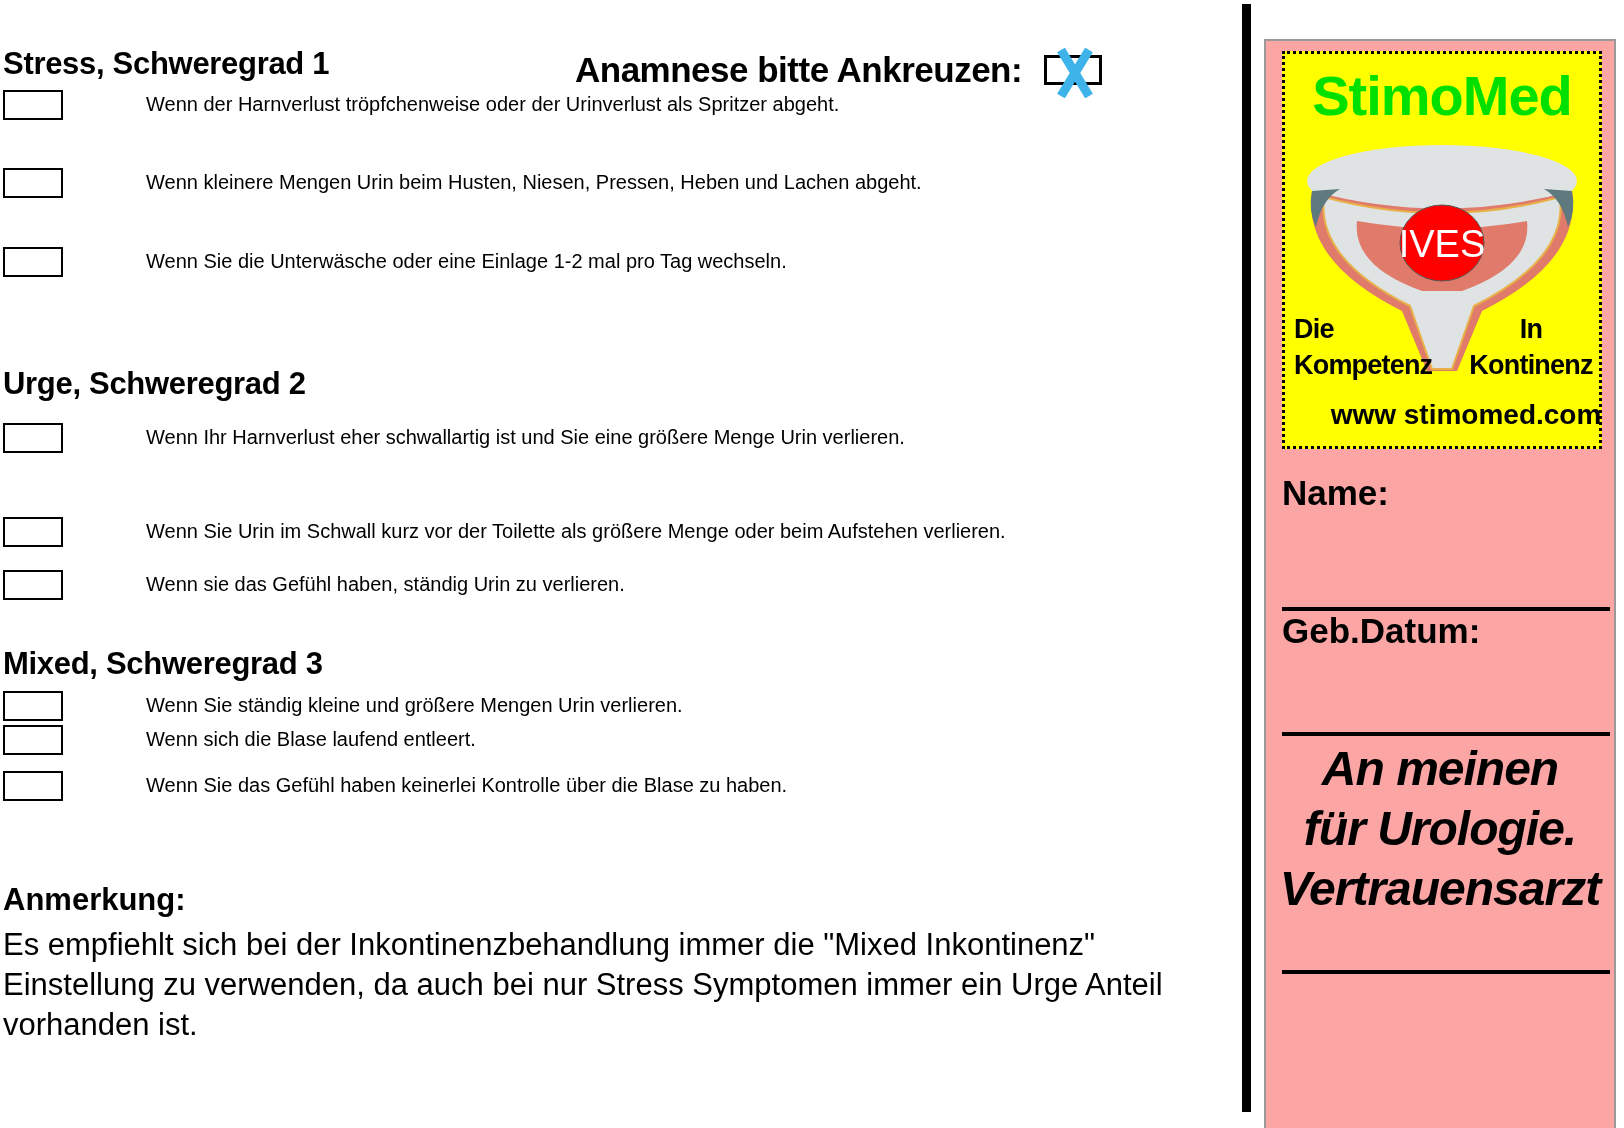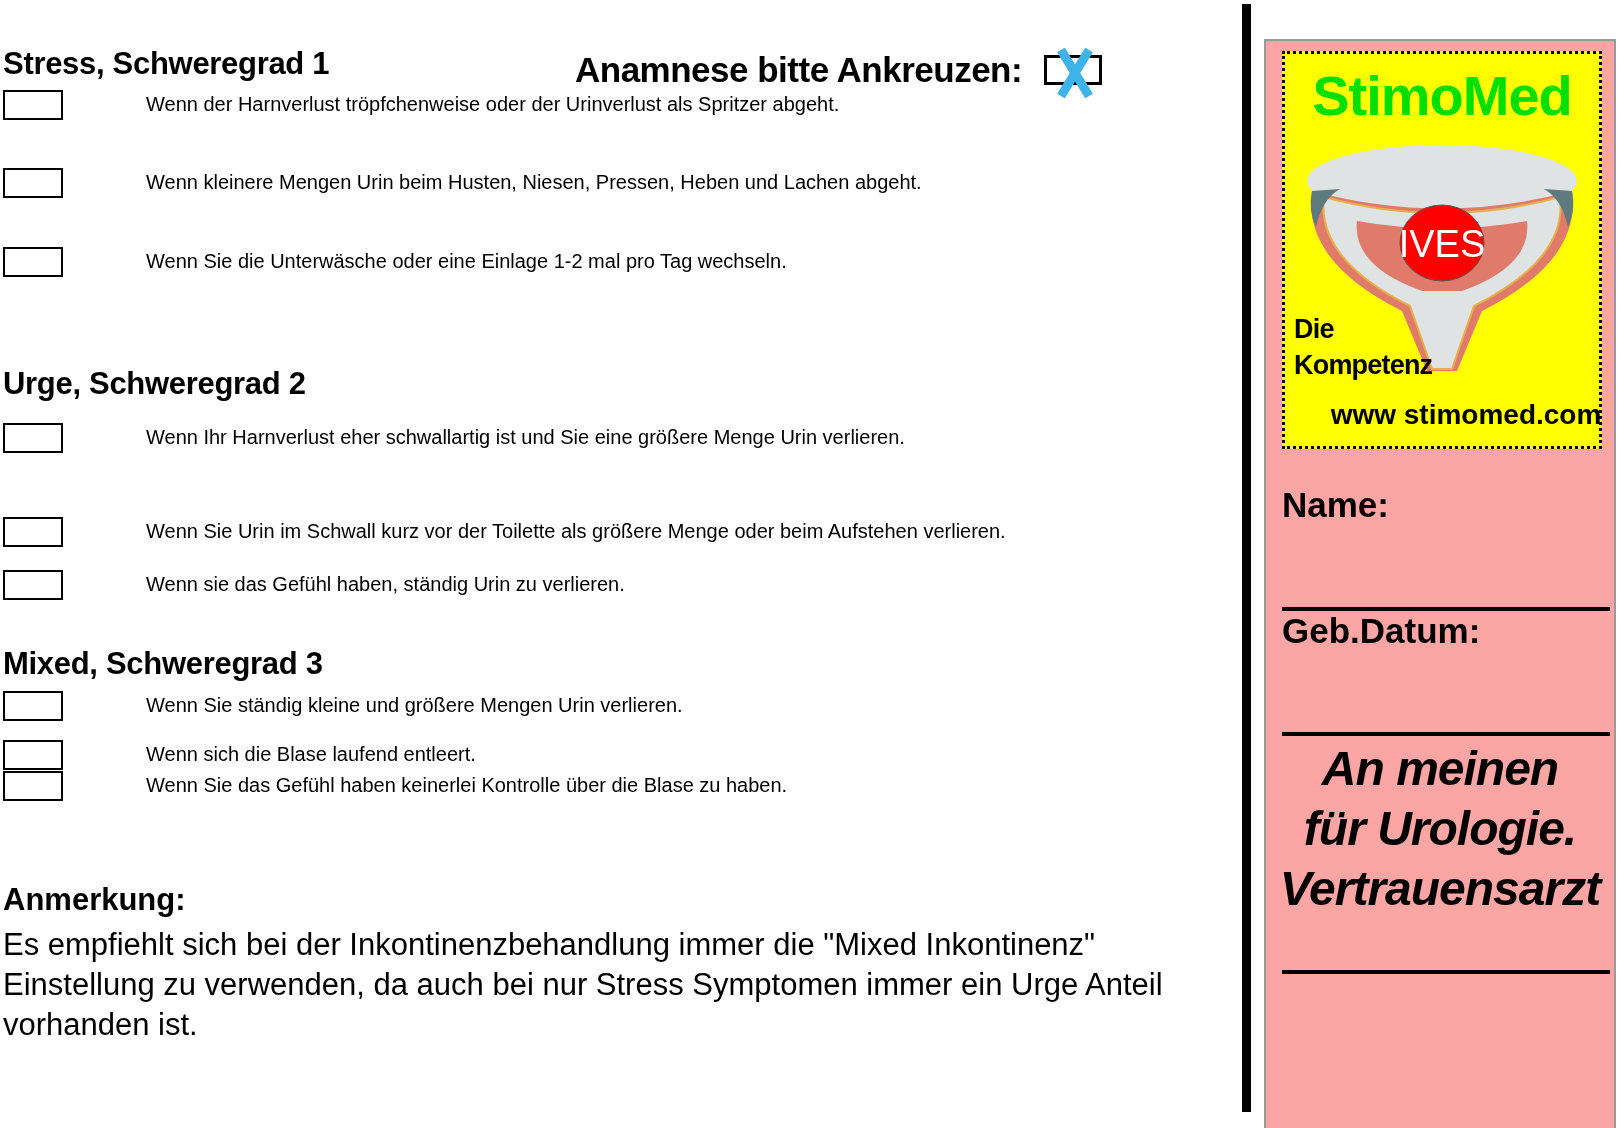--- a/index.html
+++ b/index.html
@@ -79,21 +79,21 @@
   <div class="item" style="top:564px">
     <span class="checkbox"></span>
     <span class="item-text">Wenn sie das Gefühl haben, ständig Urin zu verlieren.</span>
   </div>
 
   <div class="section-title" style="top:646px">Mixed, Schweregrad 3</div>
   <div class="item" style="top:685px">
     <span class="checkbox"></span>
     <span class="item-text">Wenn Sie ständig kleine und größere Mengen Urin verlieren.</span>
   </div>
-  <div class="item" style="top:734px">
+  <div class="item" style="top:719px">
     <span class="checkbox"></span>
     <span class="item-text">Wenn sich die Blase laufend entleert.</span>
   </div>
   <div class="item" style="top:765px">
     <span class="checkbox"></span>
     <span class="item-text">Wenn Sie das Gefühl haben keinerlei Kontrolle über die Blase zu haben.</span>
   </div>
 
   <div class="note-title">Anmerkung:</div>
   <div class="note-text">Es empfiehlt sich bei der Inkontinenzbehandlung immer die "Mixed Inkontinenz" Einstellung zu verwenden, da auch bei nur Stress Symptomen immer ein Urge Anteil vorhanden ist.</div>
@@ -112,24 +112,28 @@
       <path d="M65 80 Q60 125 130 150 L170 150 Q240 125 235 80 Q150 95 65 80Z" fill="#e07a6a"></path>
       <path d="M20 50 Q16 70 24 86 Q30 58 48 48Z" fill="#5e7a7e"></path>
       <path d="M280 50 Q284 70 276 86 Q270 58 252 48Z" fill="#5e7a7e"></path>
       <ellipse cx="150" cy="102" rx="42" ry="38" fill="#ff0000" stroke="#555" stroke-width="1"></ellipse>
       <text x="150" y="116" text-anchor="middle" font-family="Liberation Sans, sans-serif" font-size="38" fill="#ffffff">IVES</text>
     </svg>
     <div class="logo-left">
       <div>Die</div>
       <div>Kompetenz</div>
     </div>
+    <div class="logo-right">
+      <div>In</div>
+      <div>Kontinenz</div>
+    </div>
     <div class="logo-url">www stimomed.com</div>
   </div>
 
-  <div class="field-label" style="top:444px">Name:</div>
+  <div class="field-label" style="top:432px">Name:</div>
   <div class="field-line" style="top:566px"></div>
 
   <div class="field-label" style="top:570px">Geb.Datum:</div>
   <div class="field-line" style="top:691px"></div>
 
   <div class="italic-block" style="top:698px">
     <div>An meinen</div>
     <div>für Urologie.</div>
     <div>Vertrauensarzt</div>
   </div>

